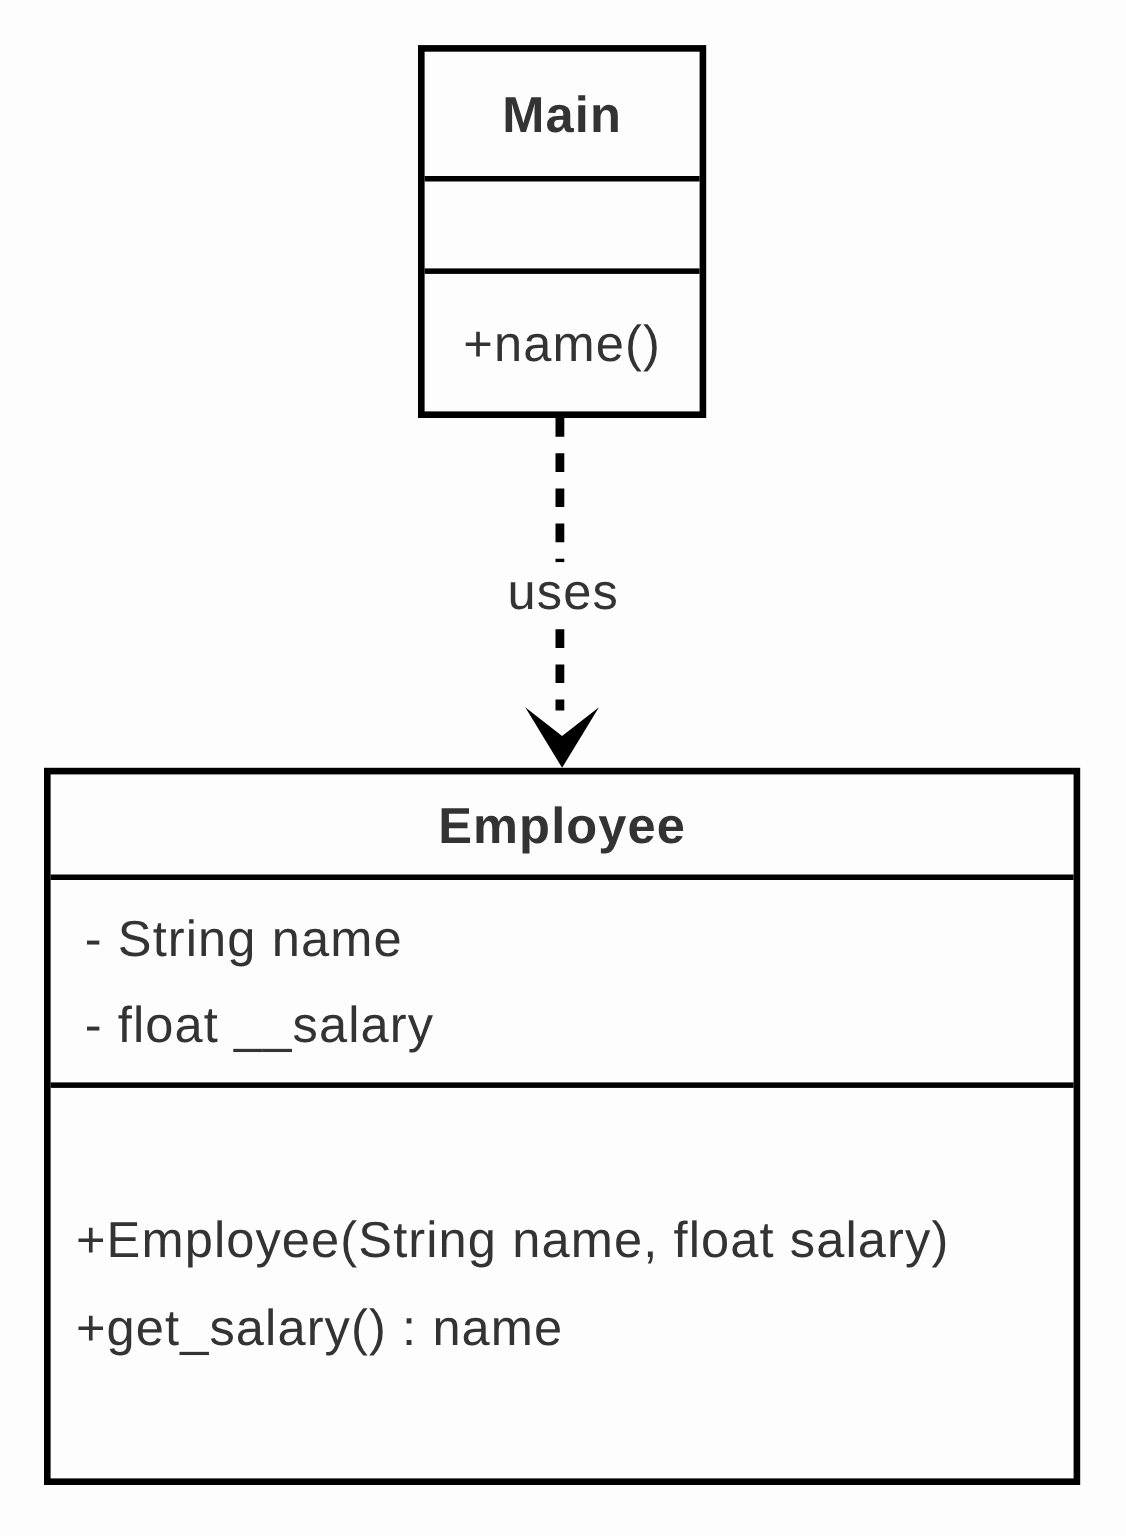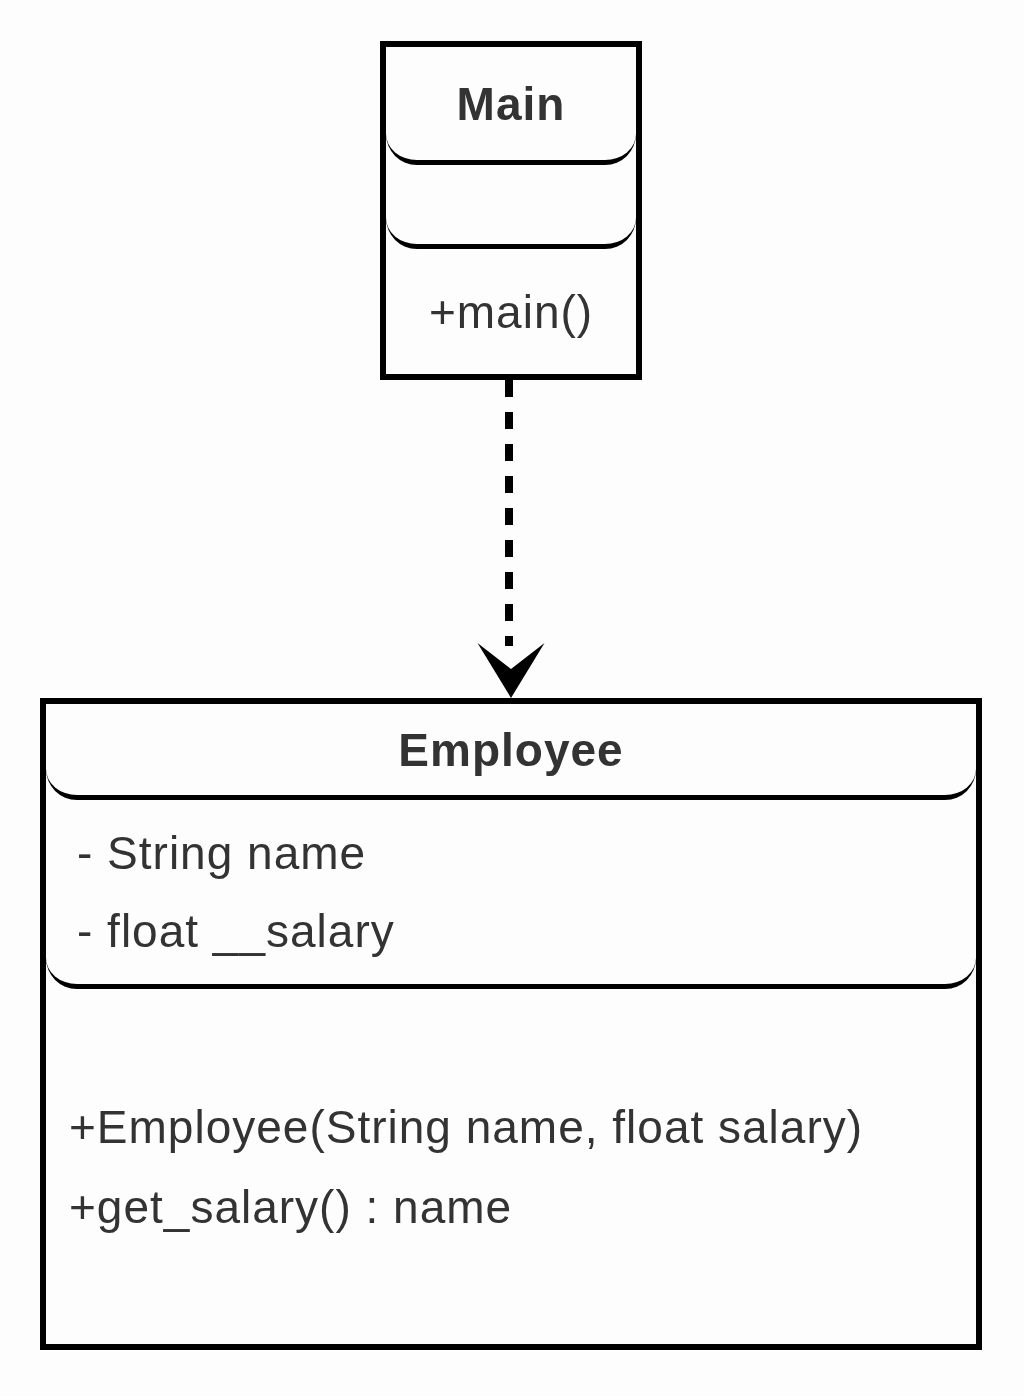--- a/index.html
+++ b/index.html
@@ -24,21 +24,20 @@
     background: #fdfdfd;
     display: flex;
     flex-direction: column;
   }
   .class-box .compartment {
     box-sizing: border-box;
     display: flex;
   }
   .class-box .compartment.divided {
     border-bottom: 5px solid #000000;
-    border-radius: 31px;
   }
   .class-title {
     align-items: center;
     justify-content: center;
     font-weight: bold;
     font-size: 46px;
   }
   .members {
     flex-direction: column;
     justify-content: center;
@@ -88,28 +87,29 @@
 </style>
 </head>
 <body>
 
 <div class="canvas">
 
   <section class="class-box box-main">
     <div class="compartment class-title divided">Main</div>
     <div class="compartment attrs divided"></div>
     <div class="compartment members methods centered">
-      <div class="member-line">+main()</div>
+      <div class="member-line">+name()</div>
     </div>
   </section>
 
   <svg class="connector-svg" xmlns="http://www.w3.org/2000/svg" viewBox="0 0 90 318">
     <line x1="42" y1="0" x2="42" y2="266" stroke="#000000" stroke-width="8" stroke-dasharray="17 15"></line>
     <polygon points="10.5,263 44,318 77.5,263 44,289" fill="#000000"></polygon>
   </svg>
+  <div class="connector-label">uses</div>
 
   <section class="class-box box-employee">
     <div class="compartment class-title divided">Employee</div>
     <div class="compartment members attrs divided">
       <div class="member-line">- String name</div>
       <div class="member-line">- float __salary</div>
     </div>
     <div class="compartment members methods">
       <div class="member-line">+Employee(String name, float salary)</div>
       <div class="member-line">+get_salary() : name</div>

